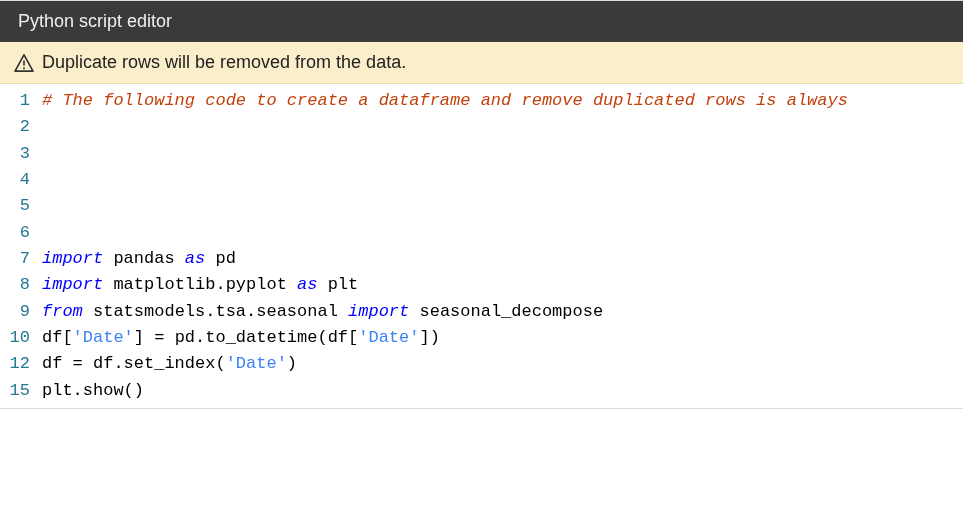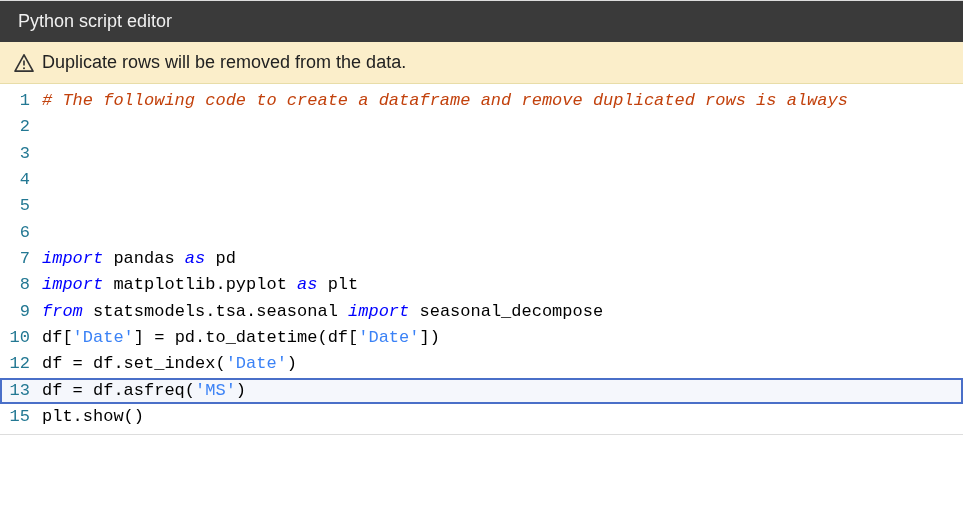--- a/index.html
+++ b/index.html
@@ -90,17 +90,16 @@
       <div class="code-line"><span class="gutter">2</span><span class="code"><span></span></span></div>
       <div class="code-line"><span class="gutter">3</span></div>
       <div class="code-line"><span class="gutter">4</span></div>
       <div class="code-line"><span class="gutter">5</span><span class="code"><span></span></span></div>
       <div class="code-line"><span class="gutter">6</span></div>
       <div class="code-line"><span class="gutter">7</span><span class="code"><span class="tok-keyword">import</span><span> pandas </span><span class="tok-keyword">as</span><span> pd</span></span></div>
       <div class="code-line"><span class="gutter">8</span><span class="code"><span class="tok-keyword">import</span><span> matplotlib.pyplot </span><span class="tok-keyword">as</span><span> plt</span></span></div>
       <div class="code-line"><span class="gutter">9</span><span class="code"><span class="tok-keyword">from</span><span> statsmodels.tsa.seasonal </span><span class="tok-keyword">import</span><span> seasonal_decompose</span></span></div>
       <div class="code-line"><span class="gutter">10</span><span class="code"><span>df[</span><span class="tok-string">'Date'</span><span>] = pd.to_datetime(df[</span><span class="tok-string">'Date'</span><span>])</span></span></div>
       <div class="code-line"><span class="gutter">12</span><span class="code"><span>df = df.set_index(</span><span class="tok-string">'Date'</span><span>)</span></span></div>
-      <div class="code-line highlighted"><span class="gutter">13</span><span class="code"><span>df = df.asfreq(</span><span class="tok-string">'MS'</span><span>)</span></span></div>
       <div class="code-line"><span class="gutter">15</span><span class="code"><span>plt.show()</span></span></div>
     </div>
 
 </div>
 
 </body></html>

